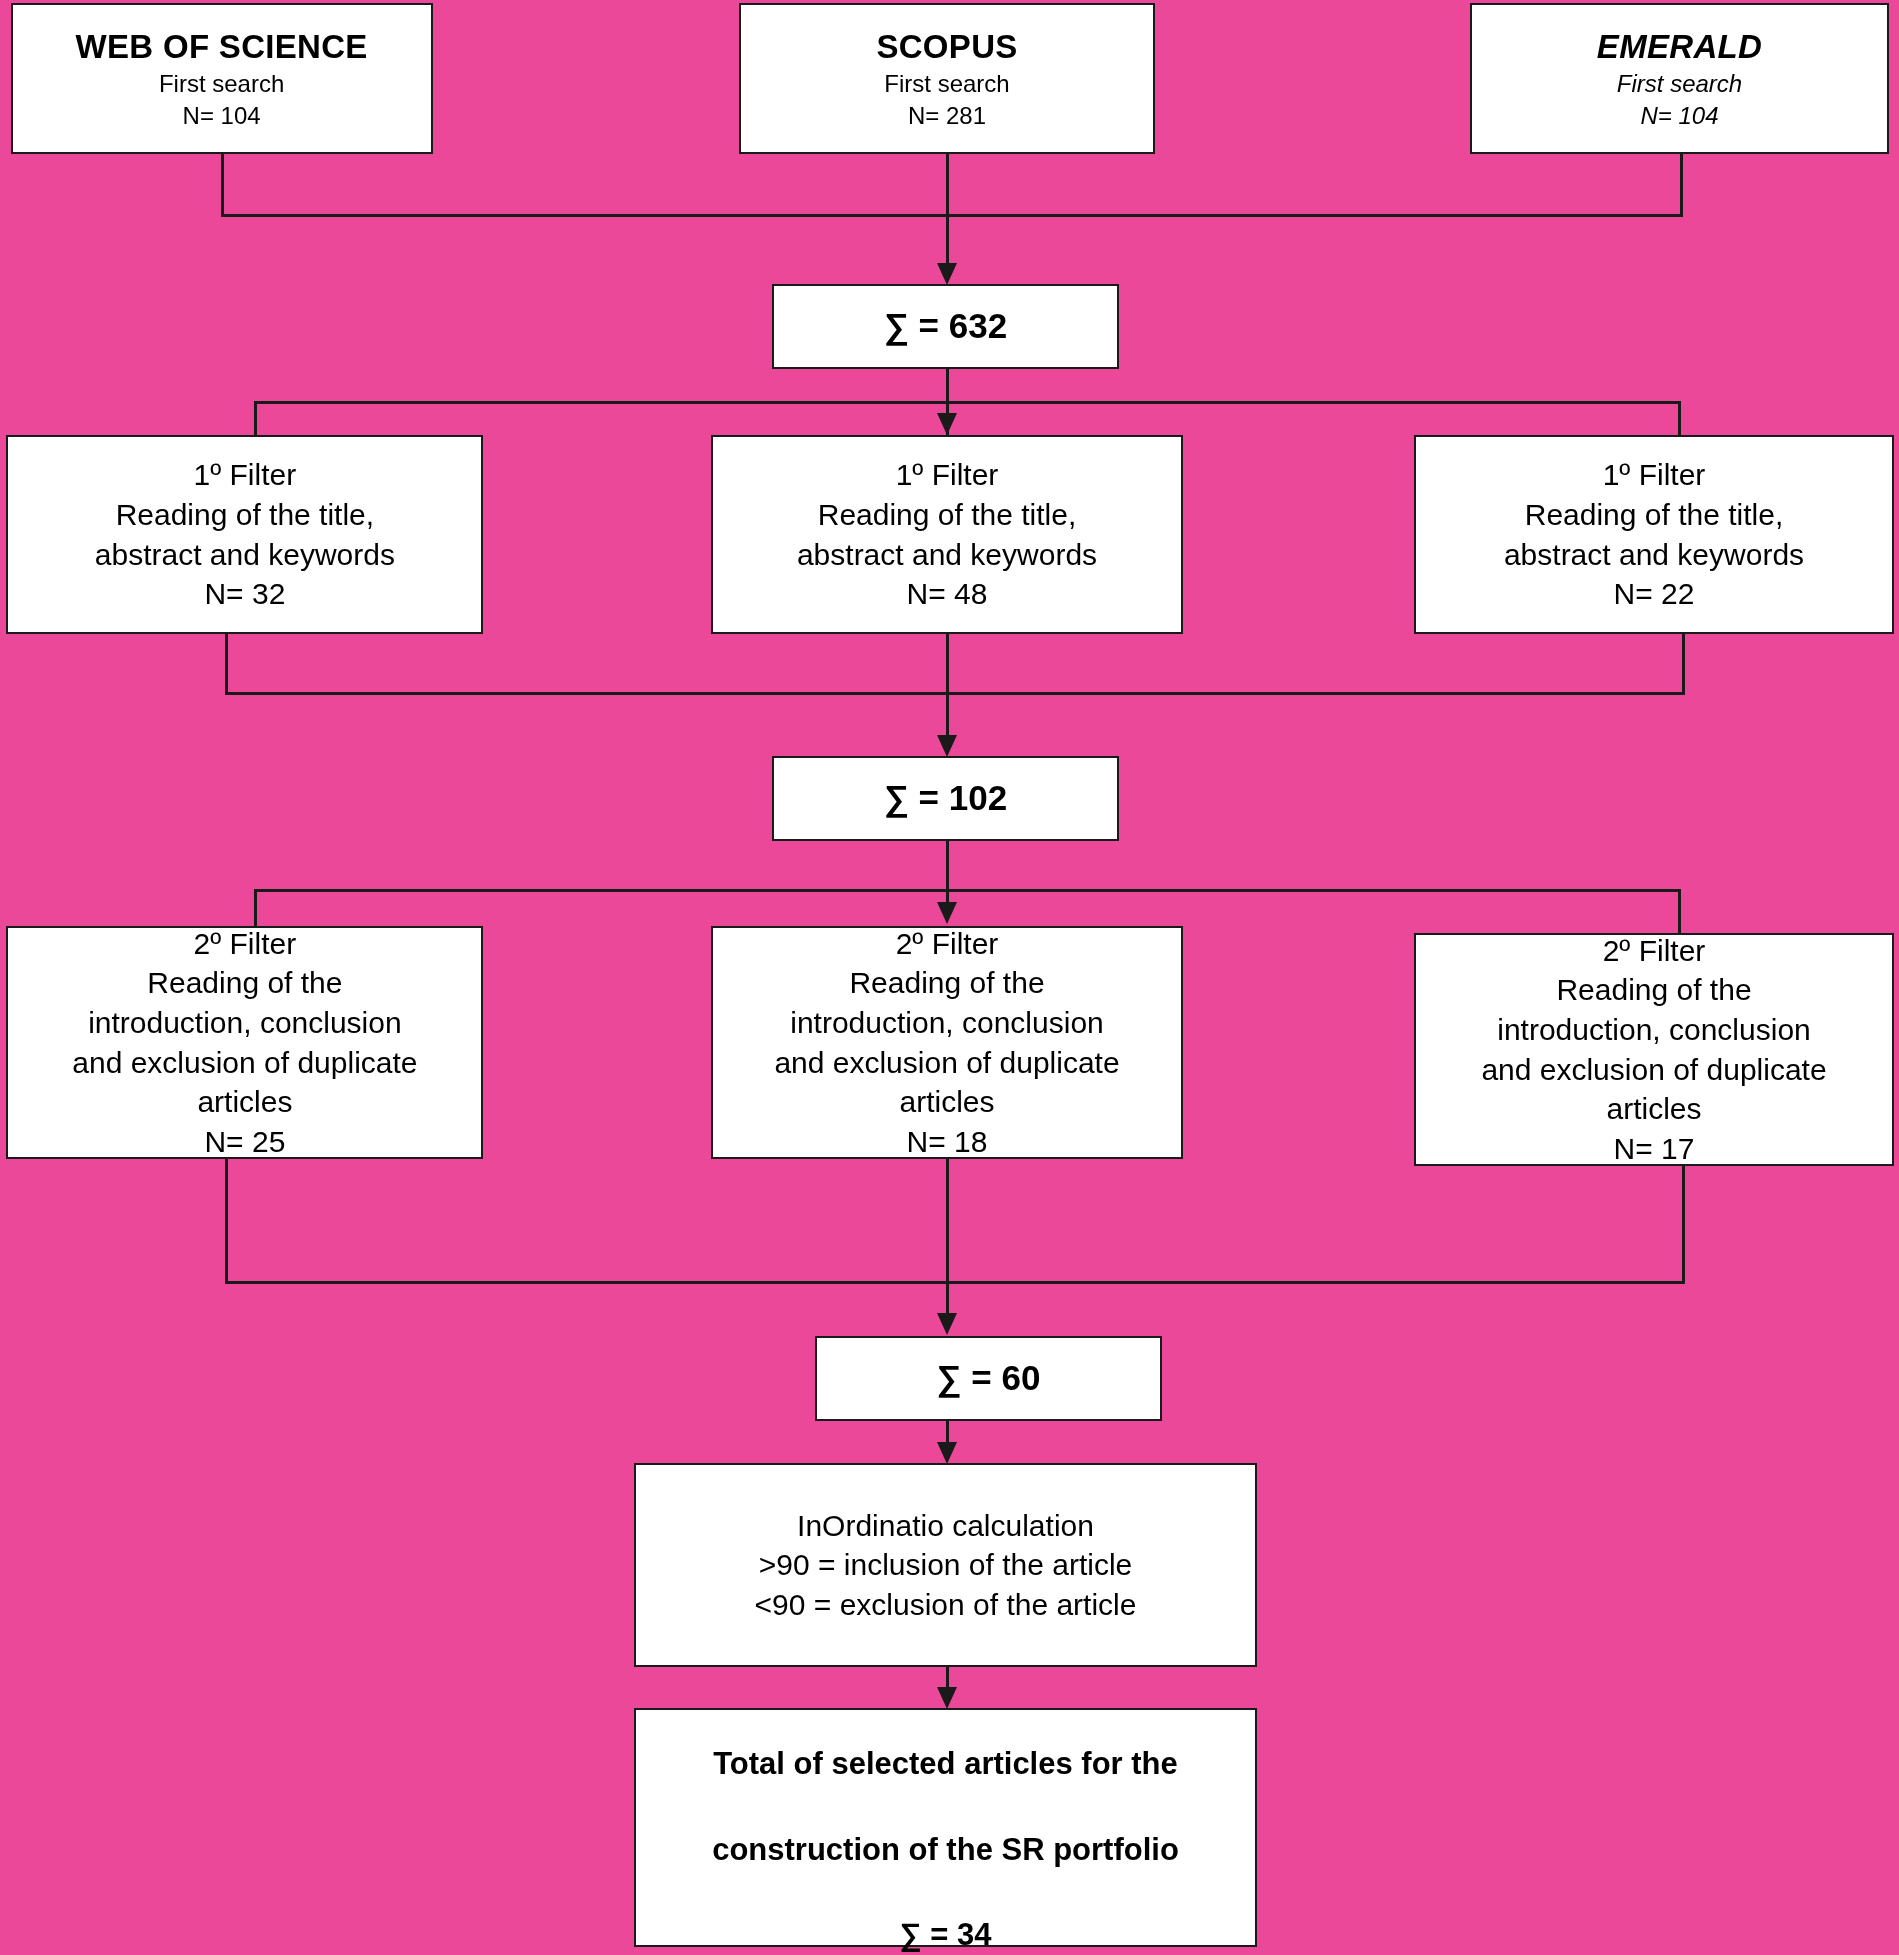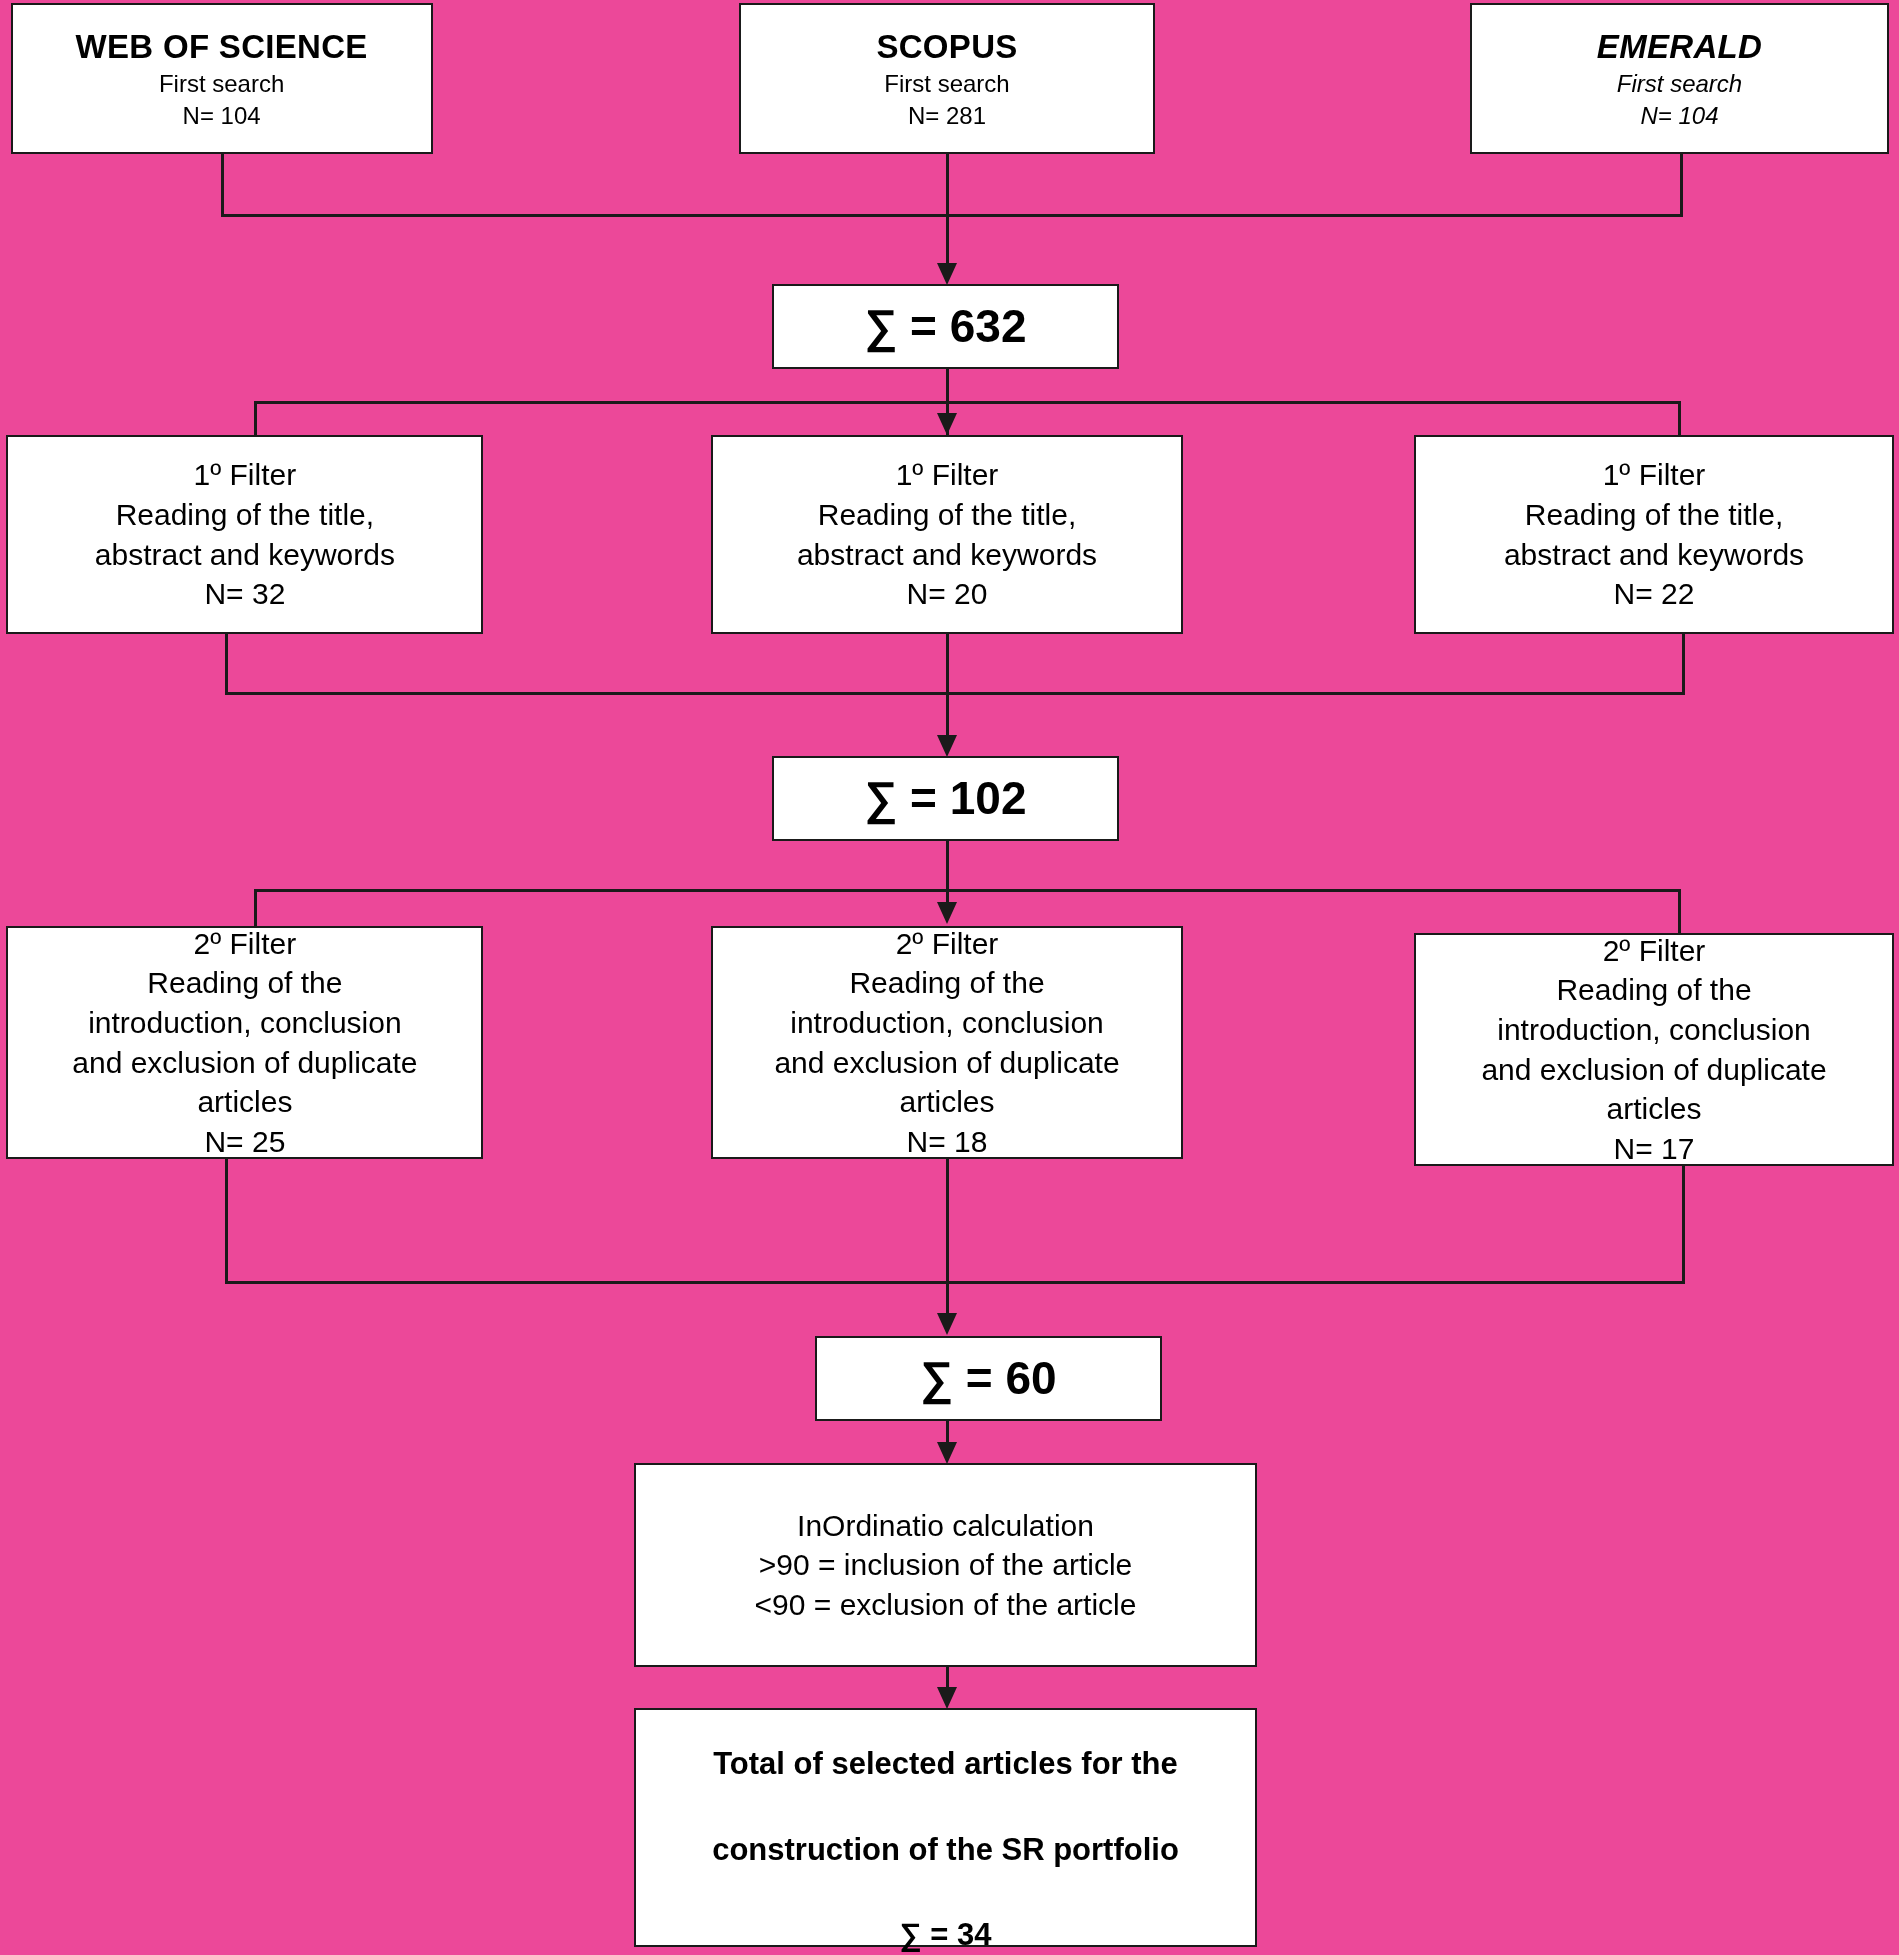--- a/index.html
+++ b/index.html
@@ -31,21 +31,21 @@
     justify-content: center;
     text-align: center;
     line-height: 1.32;
   }
   .node .line {
     display: block;
     white-space: nowrap;
   }
   .fs-src-title { font-size: 33px; font-weight: bold; letter-spacing: 0.3px; }
   .fs-src-body  { font-size: 24px; }
-  .fs-sum       { font-size: 46px; font-weight: bold; }
+  .fs-sum       { font-size: 35px; font-weight: bold; }
   .fs-filter    { font-size: 30px; }
   .fs-calc      { font-size: 30px; }
   .fs-final     { font-size: 31px; font-weight: bold; margin-top: 45px; }
 
   
   .vline {
     position: absolute;
     width: 2.7px;
     background: #1a1a1a;
   }
@@ -106,21 +106,21 @@
     <span class="line fs-filter">1º Filter</span>
     <span class="line fs-filter">Reading  of the title,</span>
     <span class="line fs-filter">abstract  and keywords</span>
     <span class="line fs-filter">N= 32</span>
   </div>
 
   <div class="node" style="left:711px; top:435px; width:472px; height:199px;">
     <span class="line fs-filter">1º Filter</span>
     <span class="line fs-filter">Reading  of the title,</span>
     <span class="line fs-filter">abstract  and keywords</span>
-    <span class="line fs-filter">N= 20</span>
+    <span class="line fs-filter">N= 48</span>
   </div>
 
   <div class="node" style="left:1414px; top:435px; width:480px; height:199px;">
     <span class="line fs-filter">1º Filter</span>
     <span class="line fs-filter">Reading  of the title,</span>
     <span class="line fs-filter">abstract  and keywords</span>
     <span class="line fs-filter">N= 22</span>
   </div>
 
   <div class="vline" style="left:225px;  top:634px; height:61px;"></div>

